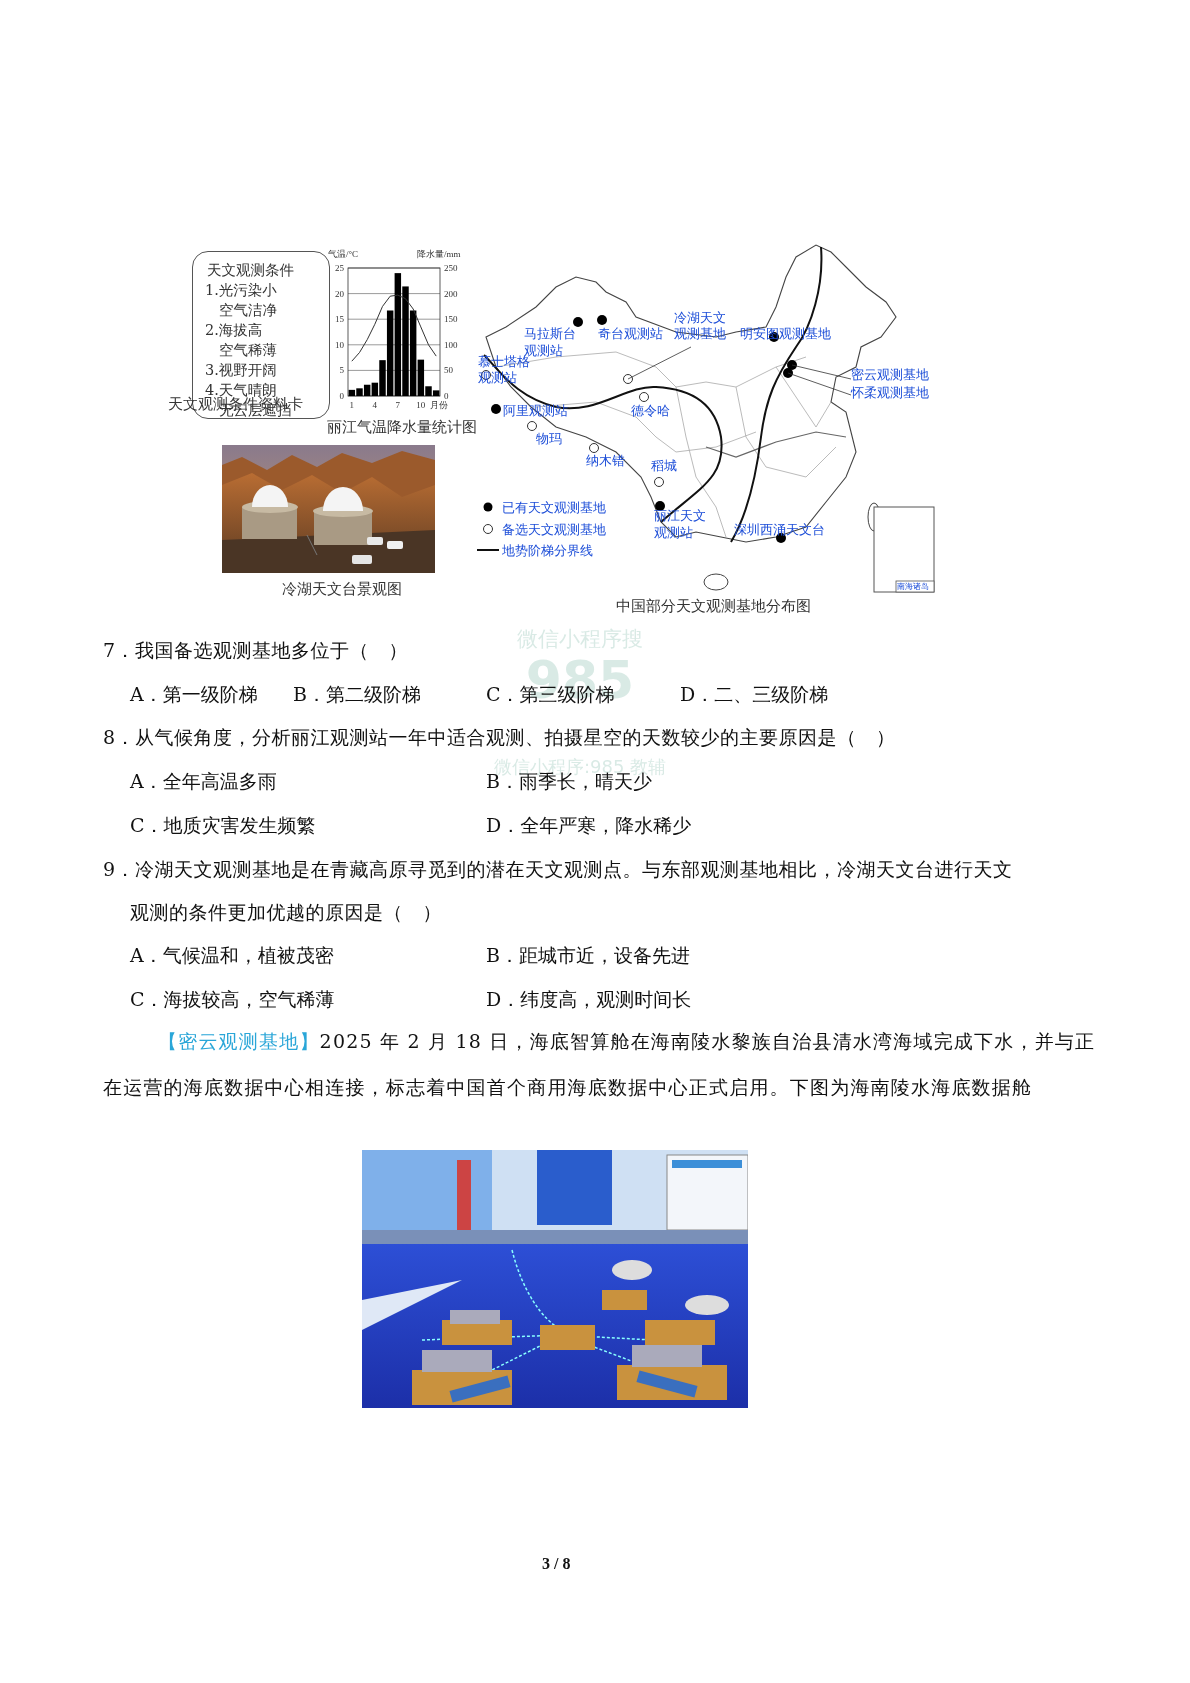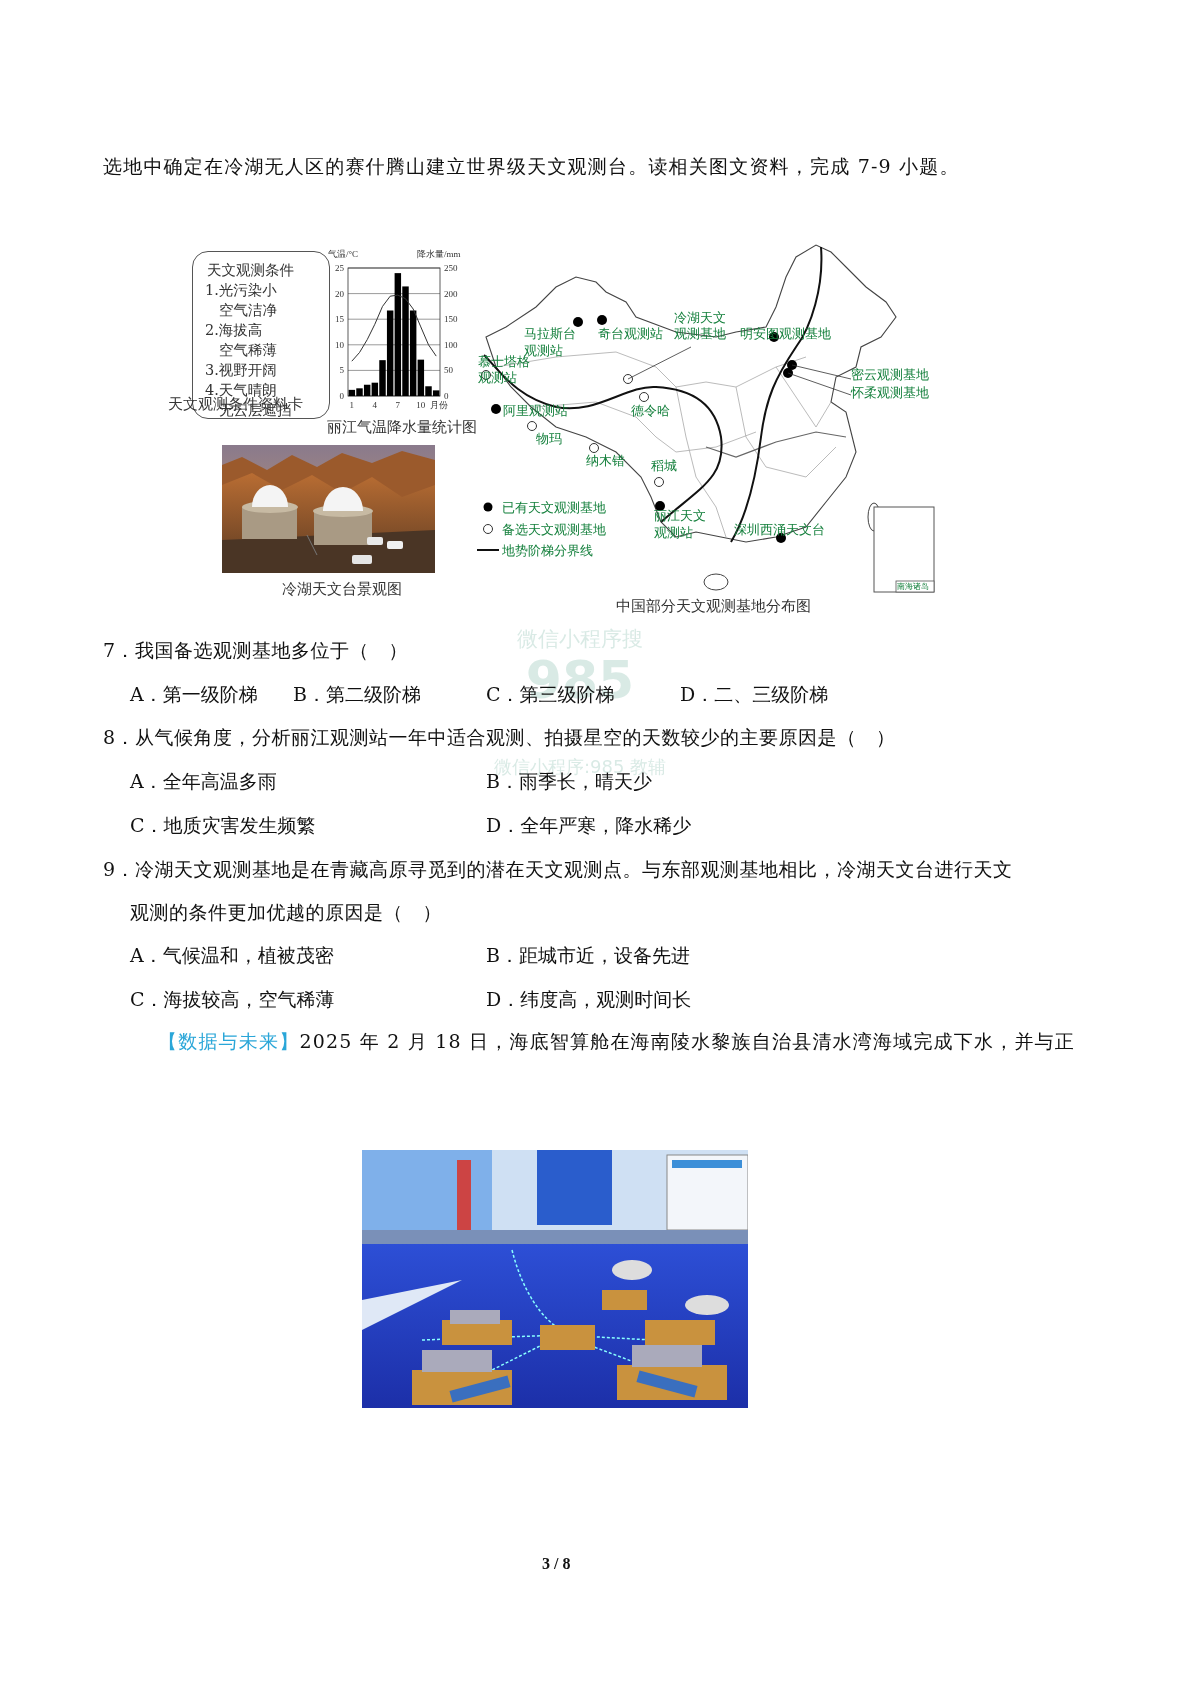--- a/index.html
+++ b/index.html
@@ -12,29 +12,28 @@
   .tag { color: #2aa6d8; }
   .q { font-size: 19px; letter-spacing: 0.5px; white-space: nowrap; }
   .opt { font-size: 19px; white-space: nowrap; }
   .cap { font-size: 15px; color: #333; white-space: nowrap; }
   .card {
     border: 1.5px solid #555; border-radius: 16px; background: #fff;
     padding: 8px 12px; font-size: 14.5px; line-height: 20px; color: #333;
   }
   .card div { white-space: nowrap; }
   .ind { padding-left: 14px; }
-  .maplabel { font-size: 13px; color: #15803d; white-space: nowrap; font-family: Liberation Sans, sans-serif; text-align: right; }
+  .maplabel { font-size: 13px; color: #1d4ed8; white-space: nowrap; font-family: Liberation Sans, sans-serif; text-align: right; }
   .watermark { color: rgba(120,180,160,0.28); font-family: "DejaVu Sans", sans-serif; white-space: nowrap; }
   .pagenum { font-weight: bold; font-size: 16px; font-family: "Liberation Serif", serif; }
 </style>
 </head>
 <body>
 
 <div class="abs para" style="left:103px; top:143px; width:990px;">
-  <div style="white-space:nowrap;">选地中确定在冷湖无人区的赛什腾山建立世界级天文观测台。读相关图文资料，完成 7-9 小题。</div>
 </div>
 
 <div class="abs card" style="left:192px; top:251px; width:112px; height:150px;">
   <div style="padding-left:2px;">天文观测条件</div>
   <div>1.光污染小</div>
   <div class="ind">空气洁净</div>
   <div>2.海拔高</div>
   <div class="ind">空气稀薄</div>
   <div>3.视野开阔</div>
   <div>4.天气晴朗</div>
@@ -210,22 +209,23 @@
 
 <div class="abs q" style="left:103px; top:857px;">9．冷湖天文观测基地是在青藏高原寻觅到的潜在天文观测点。与东部观测基地相比，冷湖天文台进行天文</div>
 <div class="abs q" style="left:130px; top:900px;">观测的条件更加优越的原因是（　）</div>
 <div class="abs opt" style="left:130px; top:943px;">A．气候温和，植被茂密</div>
 <div class="abs opt" style="left:486px; top:943px;">B．距城市近，设备先进</div>
 <div class="abs opt" style="left:130px; top:987px;">C．海拔较高，空气稀薄</div>
 <div class="abs opt" style="left:486px; top:987px;">D．纬度高，观测时间长</div>
 
 <div class="abs para" style="left:103px; top:1018px; width:990px;">
   <div style="padding-left:55px; white-space:nowrap;">
-    <span class="tag">【数据与未来】</span><span>2025 年 2 月 18 日，海底智算舱在海南陵水黎族自治县清水湾海域完成下水，并与正</span>
+    <span class="tag">【密云观测基地】</span><span>2025 年 2 月 18 日，海底智算舱在海南陵水黎族自治县清水湾海域完成下水，并与正</span>
   </div>
+  <div style="white-space:nowrap;">在运营的海底数据中心相连接，标志着中国首个商用海底数据中心正式启用。下图为海南陵水海底数据舱</div>
 </div>
 
 <div class="abs" style="left:362px; top:1150px; width:386px; height:258px; overflow:hidden;">
   <svg width="386" height="258" viewBox="0 0 386 258">
     <defs>
       <linearGradient id="sea" x1="0" y1="0" x2="0" y2="1">
         <stop offset="0" stop-color="#2d4fd6"></stop>
           <stop offset="1" stop-color="#1c2fa8"></stop>
       </linearGradient>
     </defs>

